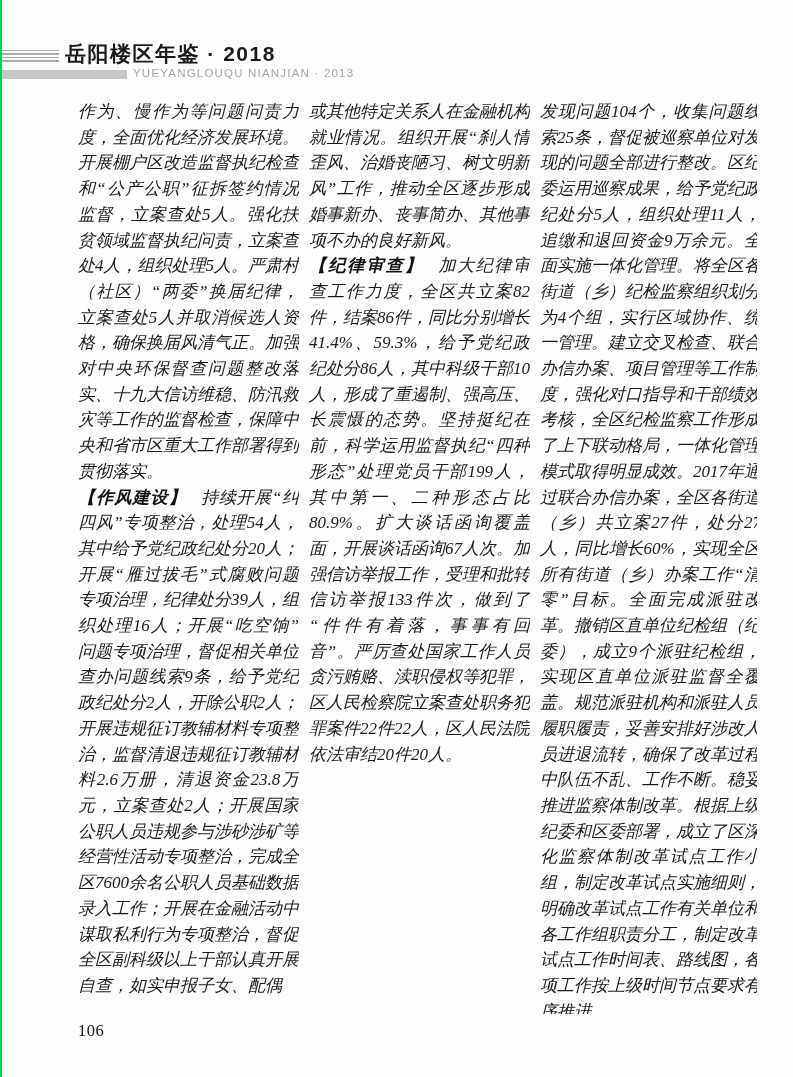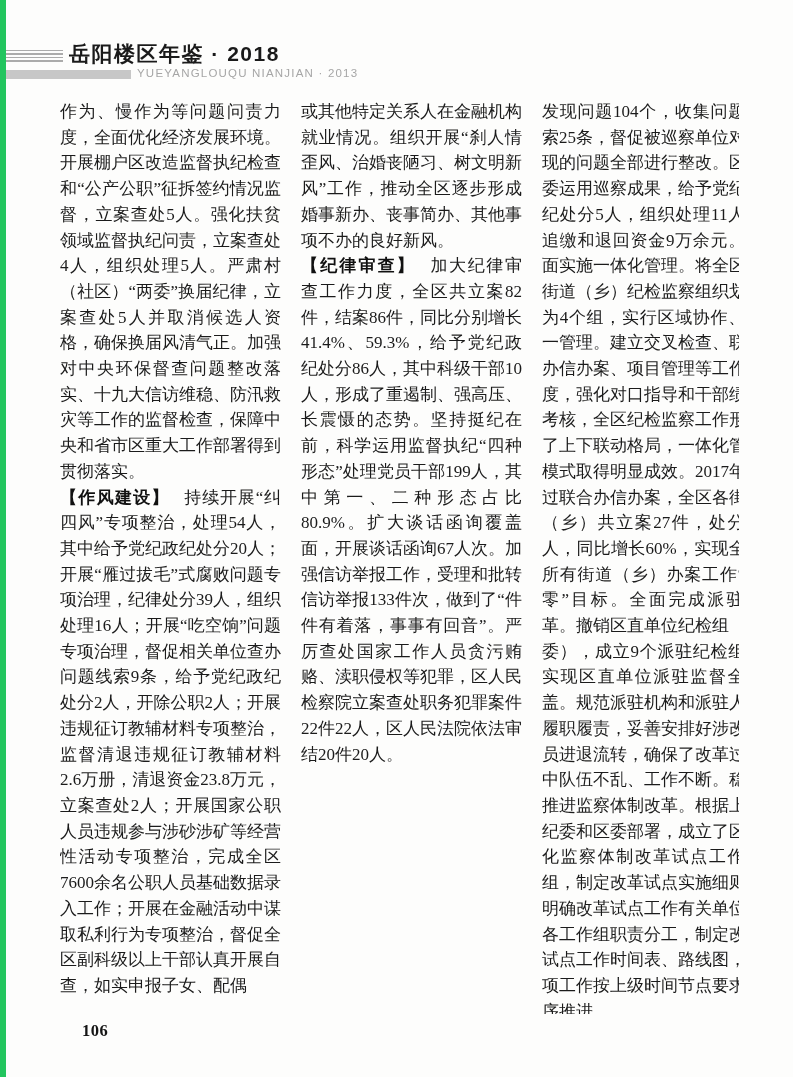--- a/index.html
+++ b/index.html
@@ -7,21 +7,21 @@
     padding: 0;
     background: #ffffff;
   }
   .page {
     position: relative;
     width: 793px;
     height: 1077px;
     background: #fdfdfc;
     overflow: hidden;
     box-sizing: border-box;
-    border-left: 6px solid #22c55e;
+    border-left: 2px solid #22c55e;
     font-family: "Liberation Serif", "DejaVu Serif", serif;
     color: #1b1b1b;
     padding-left: 48px;
   }
 
   
   .deco-lines {
     position: absolute;
     left: 0; top: 50px;
     width: 57px; height: 14px;
@@ -53,26 +53,27 @@
     font-family: "Liberation Sans", "DejaVu Sans", sans-serif;
     font-size: 11.5px;
     letter-spacing: 1.2px;
     color: #a6a6a6;
     white-space: nowrap;
   }
 
   
   .columns {
     position: absolute;
-    left: 54px; top: 99px;
+    left: 76px; top: 99px;
     width: 679px;
     height: 915px;
     display: flex;
-    gap: 20px;
+    gap: 10px;
     overflow: hidden;
+    font-style: italic;
   }
   .col {
     flex: 0 0 221px;
     width: 221px;
     font-size: 17px;
     line-height: 25.7px;
     text-align: justify;
     overflow: hidden;
   }
   .col p { margin: 0; }
@@ -85,21 +86,20 @@
     margin-right: 0.85em;
   }
 
   
   .page-number {
     position: absolute;
     left: 76px; top: 1021px;
     font-size: 16.5px;
     color: #151515;
     letter-spacing: 0.5px;
-    font-weight: bold;
   }
 </style>
 </head>
 <body>
 
 <div class="page">
 
   <header>
     <div class="deco-lines"></div>
     <div class="page-title">岳阳楼区年鉴 · 2018</div>

